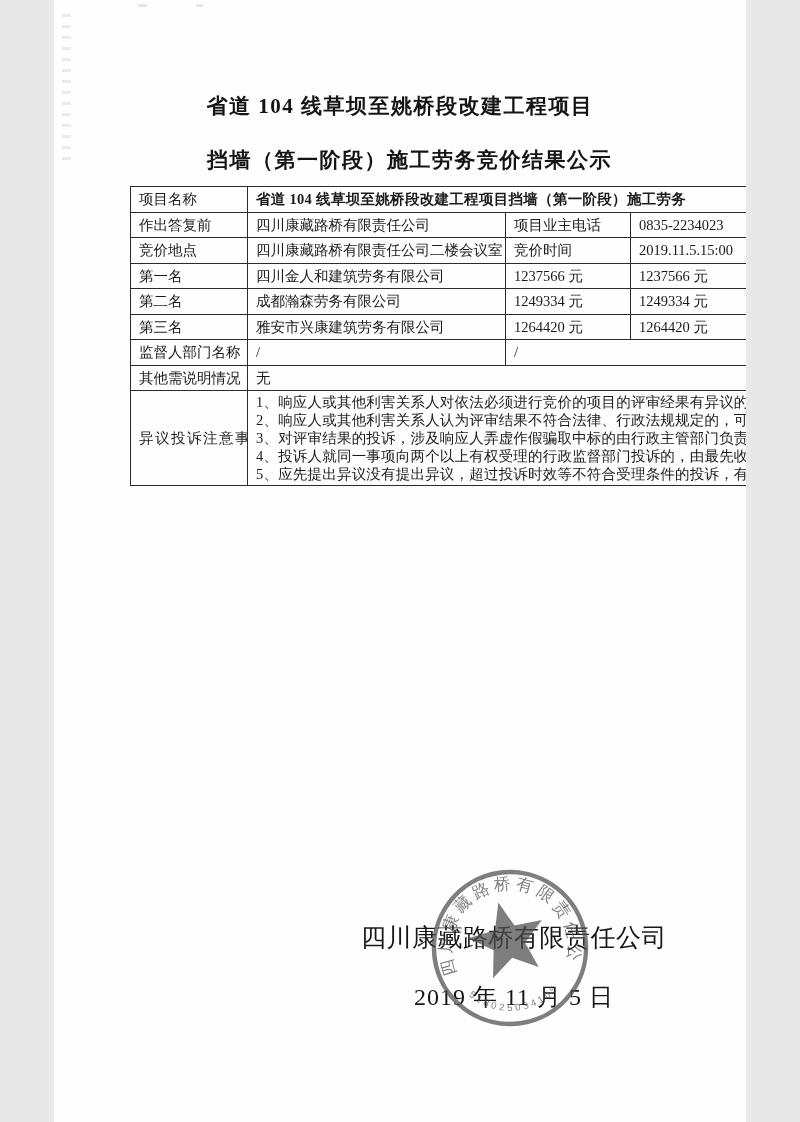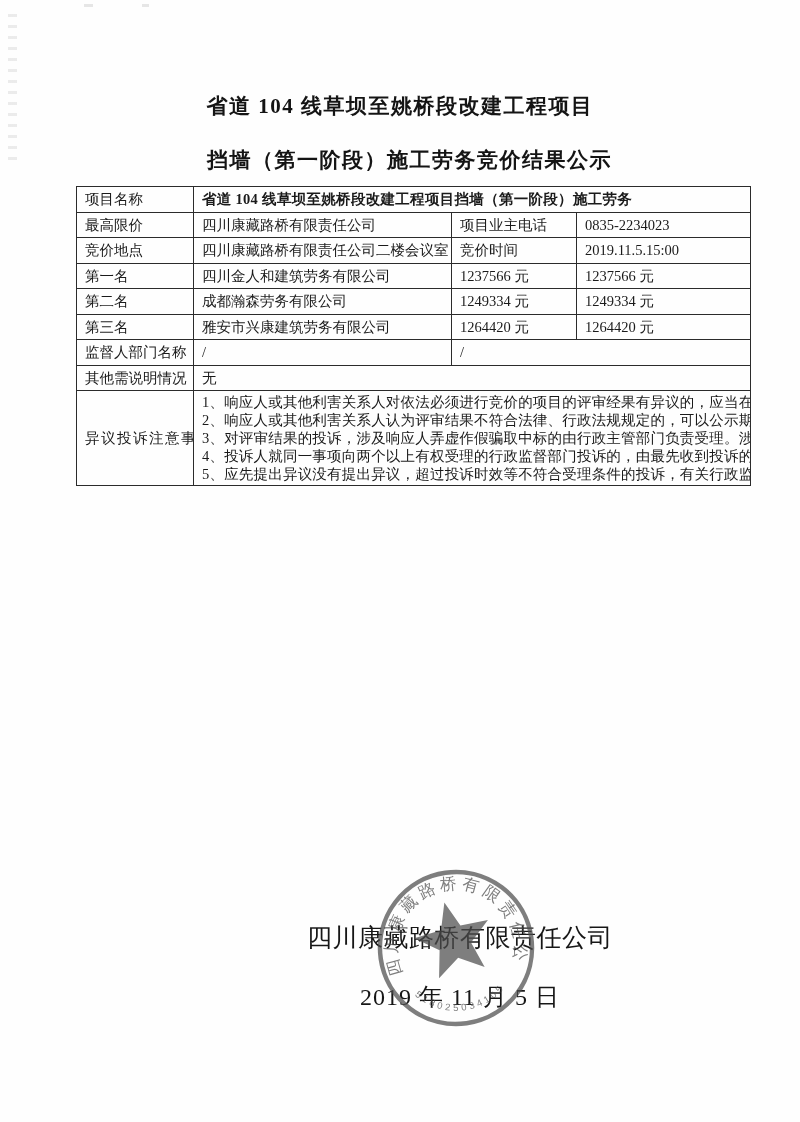--- a/index.html
+++ b/index.html
@@ -1,18 +1,18 @@
 <!DOCTYPE html>
 <html><head>
 <meta charset="utf-8">
 <style>
   * { box-sizing: border-box; }
   html,body { margin:0; padding:0; background:#e8e8e8; }
   .page {
-    position:relative; width:800px; height:1122px; margin:0 auto;
+    position:relative; width:692px; height:1122px; margin:0 auto;
     background:#fefefe; overflow:hidden;
     font-family:"Liberation Serif","DejaVu Serif",serif; color:#1a1a1a;
   }
   
   .scan-edge {
     position:absolute; left:8px; top:14px; width:9px; height:152px;
     background:repeating-linear-gradient(#bbb 0 3px, transparent 3px 11px);
     opacity:.28;
   }
   .scan-dot { position:absolute; background:#c9c9c9; opacity:.45; }
@@ -78,21 +78,21 @@
         <col style="width:258px">
         <col style="width:125px">
         <col style="width:174px">
     </colgroup>
     <tbody>
       <tr>
         <td class="lbl">项目名称</td>
         <td class="val bold" colspan="3">省道 104 线草坝至姚桥段改建工程项目挡墙（第一阶段）施工劳务</td>
       </tr>
       <tr>
-        <td class="lbl">最高限价</td>
+        <td class="lbl">作出答复前</td>
         <td class="val">四川康藏路桥有限责任公司</td>
         <td class="lbl">项目业主电话</td>
         <td class="val">0835-2234023</td>
       </tr>
       <tr>
         <td class="lbl">竞价地点</td>
         <td class="val">四川康藏路桥有限责任公司二楼会议室</td>
         <td class="lbl">竞价时间</td>
         <td class="val">2019.11.5.15:00</td>
       </tr>

